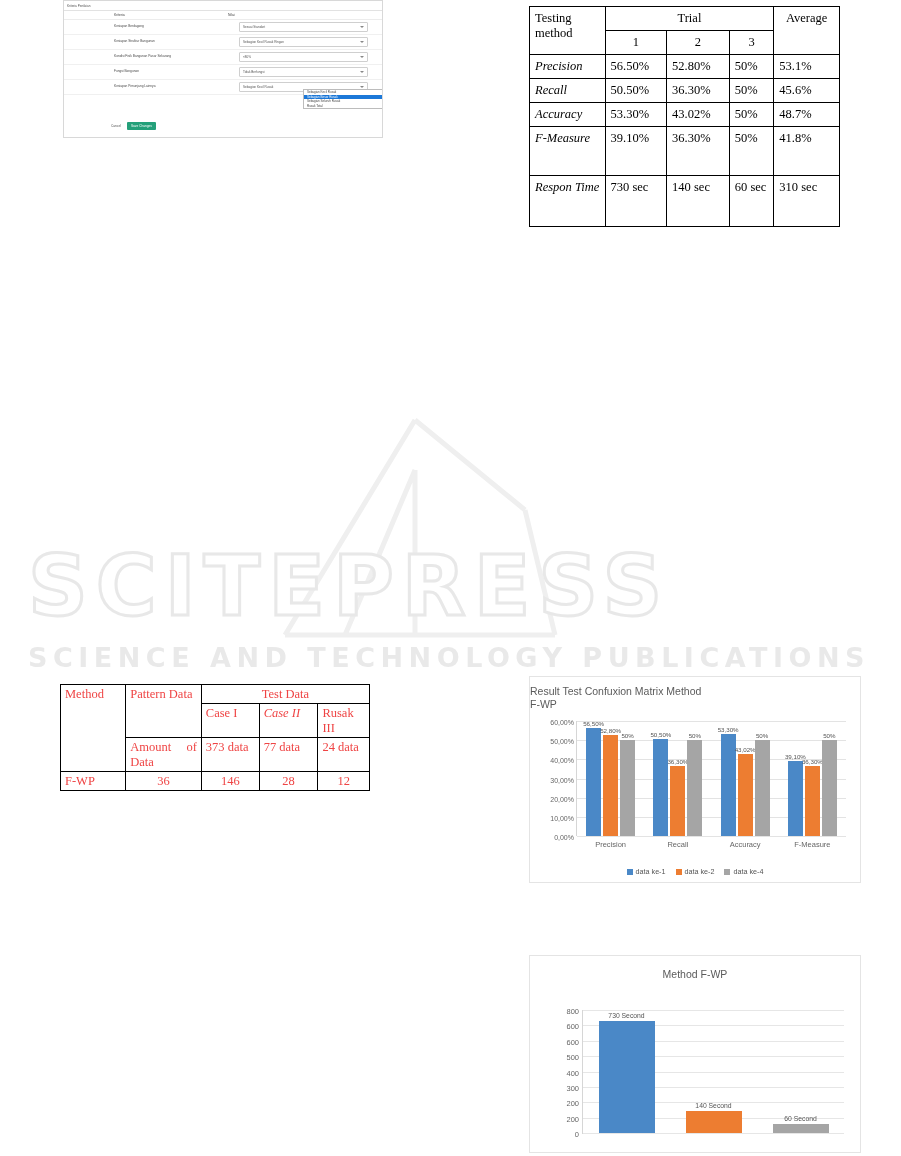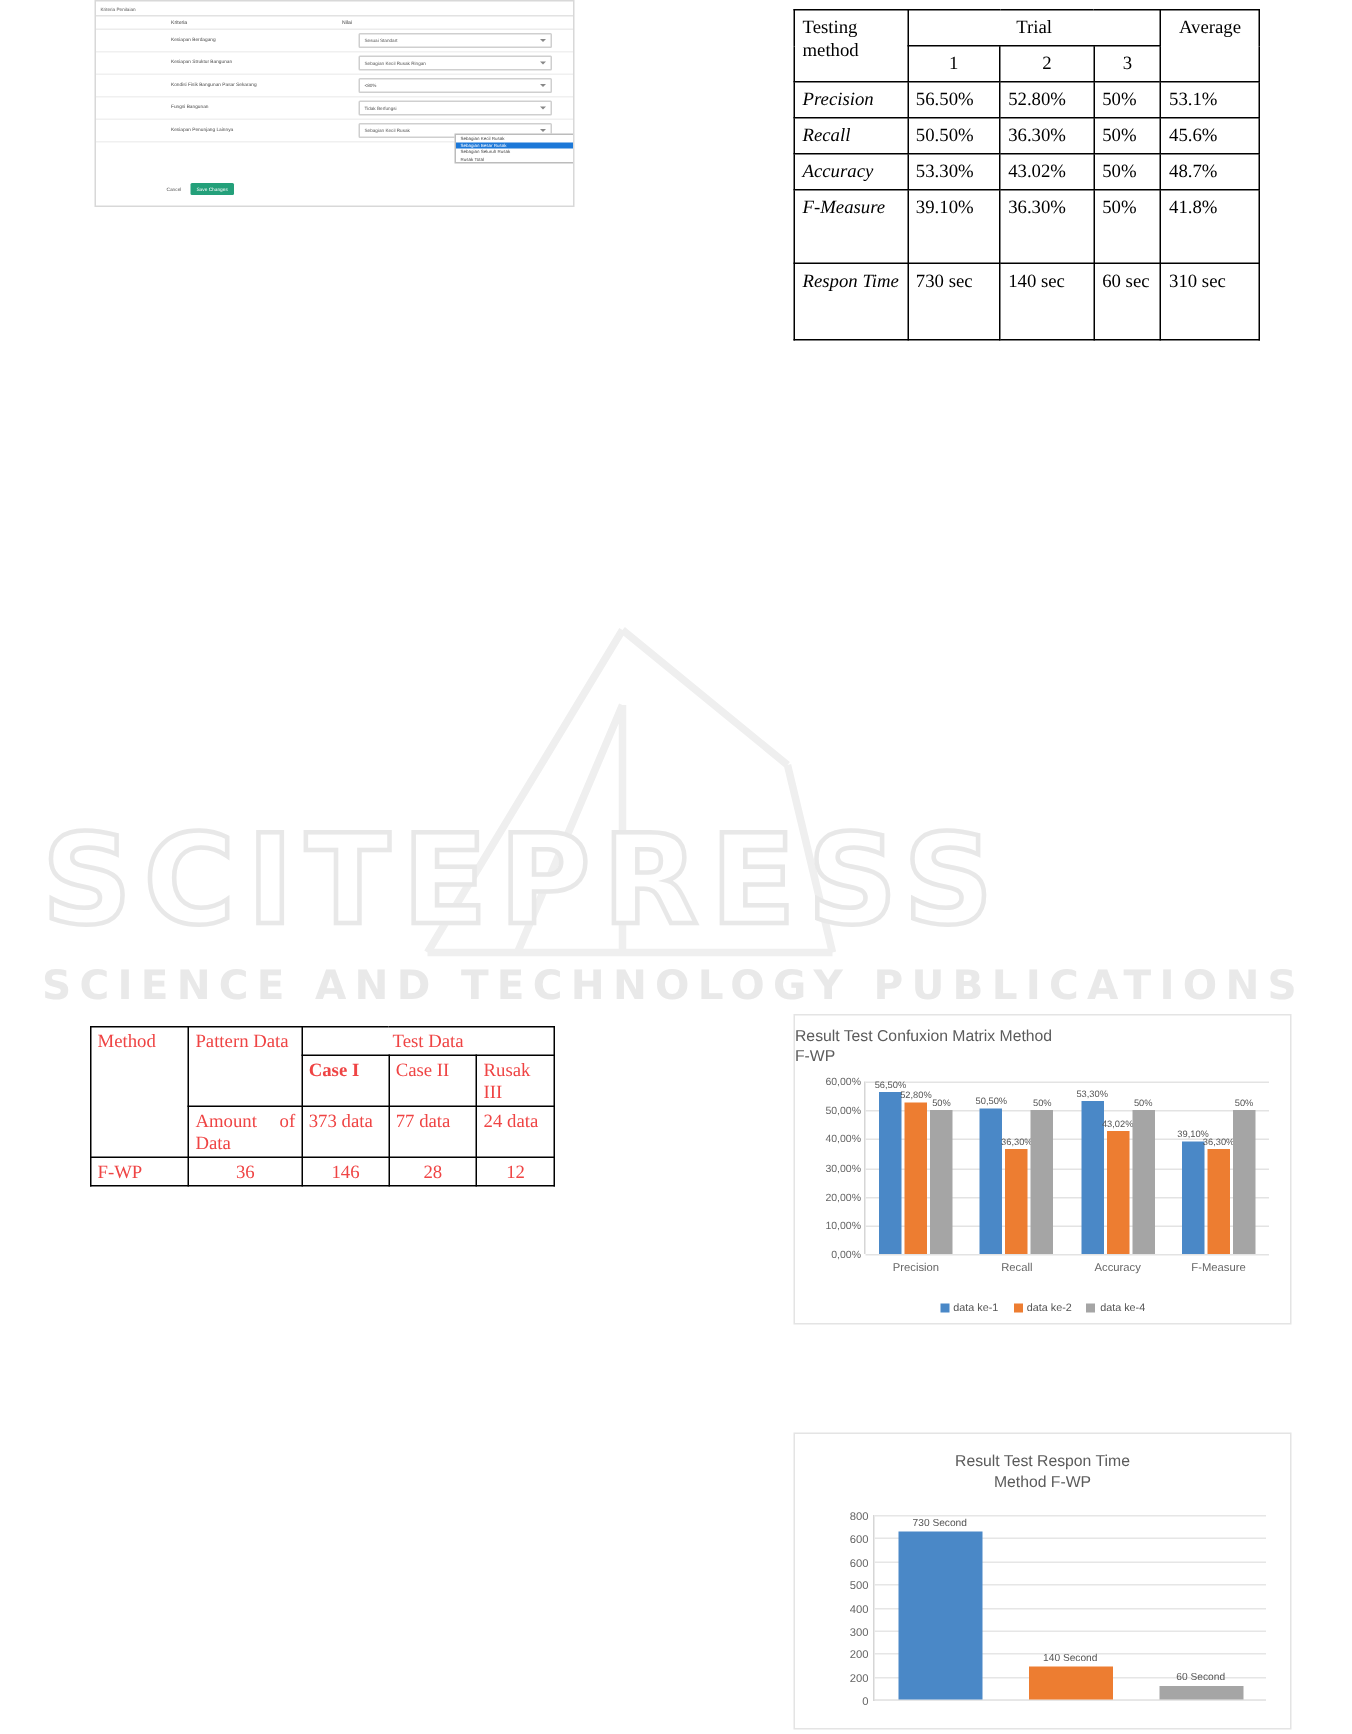--- a/index.html
+++ b/index.html
@@ -487,22 +487,22 @@
 </div>
 
 <table id="table-method">
   <tbody>
     <tr>
       <td rowspan="3" style="width:60px;">Method</td>
       <td rowspan="2" style="width:72px;">Pattern Data</td>
       <td colspan="3" class="ctr">Test Data</td>
     </tr>
     <tr>
-      <td style="width:54px;font-weight:bold;">Case I</td>
-      <td style="width:55px;">Case II</td>
+      <td style="width:54px;">Case I</td>
+      <td style="width:55px;font-style:italic;">Case II</td>
       <td style="width:45px;">Rusak III</td>
     </tr>
     <tr>
       <td class="just">Amount of Data</td>
       <td>373 data</td>
       <td>77 data</td>
       <td>24 data</td>
     </tr>
     <tr>
       <td>F-WP</td>
@@ -601,21 +601,20 @@
       </div>
       <div class="li">
         <span class="sw" style="background: rgb(165, 165, 165);"></span>
         <span>data ke-4</span>
       </div>
     </div>
 </div>
 
 <div id="chart-rt">
   <div class="ct">
-    <div>Result Test Respon Time</div>
     <div>Method F-WP</div>
   </div>
   <div class="plot" id="rt-plot">
       <div class="gl" style="top: 123px;">
         <span class="ylab">0</span>
       </div>
       <div class="gl" style="top: 107.625px;">
         <span class="ylab">200</span>
       </div>
       <div class="gl" style="top: 92.25px;">

